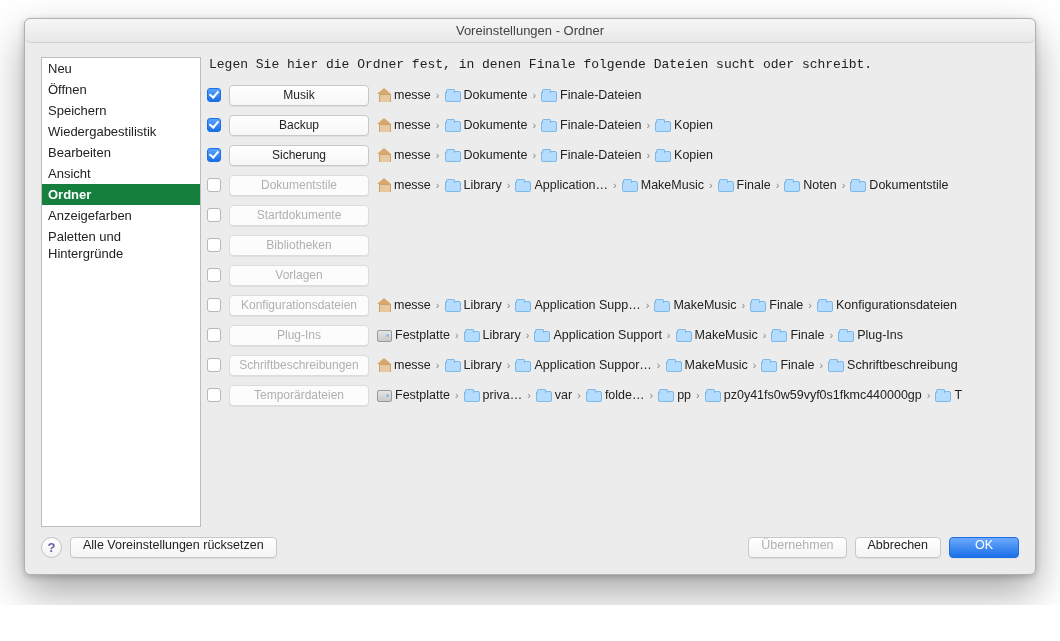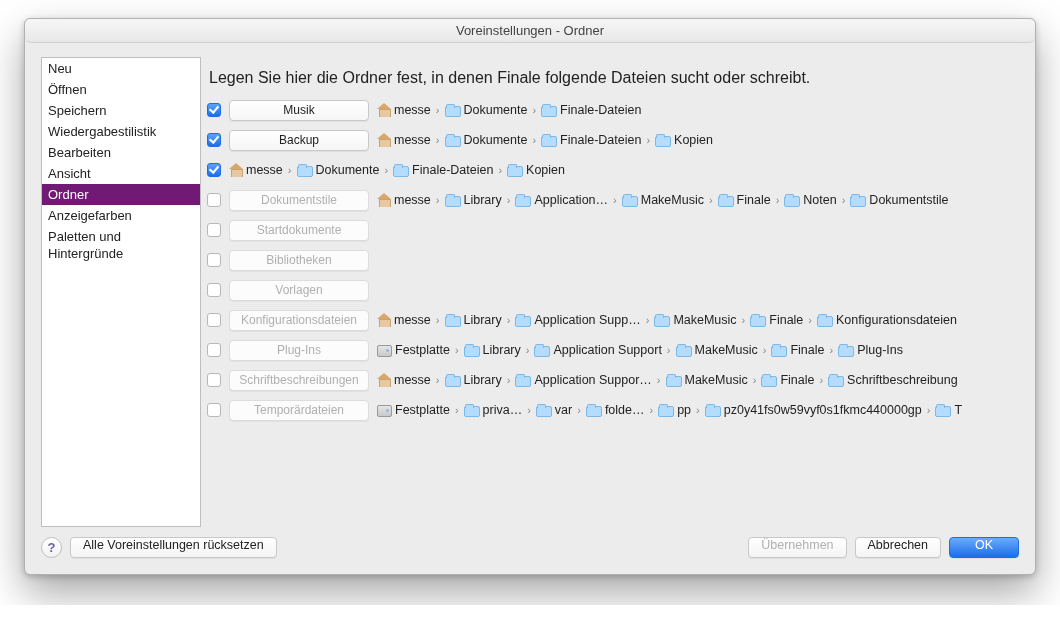--- a/index.html
+++ b/index.html
@@ -46,31 +46,33 @@
     border-radius: 0;
     overflow: hidden;
   }
   .sidebar-item {
     padding: 2px 6px;
     font-size: 13px;
     line-height: 17px;
     cursor: default;
   }
   .sidebar-item.selected {
-    background: #701a75;
+    background: #15803d;
     color: #fff;
+    font-weight: bold;
   }
   
   .main {
     flex: 1;
     min-width: 0;
   }
   .instructions {
-    margin: 12px 0 8px 2px;
-    font-size: 16px;
+    margin: 0 0 8px 2px;
+    font-size: 13px;
+    font-family: Liberation Mono, monospace;
   }
   .rows { }
   .row {
     display: flex;
     align-items: center;
     height: 30px;
     gap: 8px;
   }
   .checkbox {
     width: 14px;
@@ -293,20 +295,21 @@
               </span>
               <span class="sep">›</span>
               <span class="bc-item">
                 <span class="icon folder"></span>
                 <span>Kopien</span>
               </span>
             </div>
           </div>
           <div class="row">
             <div class="checkbox checked"></div>
+            <div class="rowbtn">Sicherung</div>
             <div class="breadcrumb">
               <span class="bc-item">
                 <span class="icon home"></span>
                 <span>messe</span>
               </span>
               <span class="sep">›</span>
               <span class="bc-item">
                 <span class="icon folder"></span>
                 <span>Dokumente</span>
               </span>

